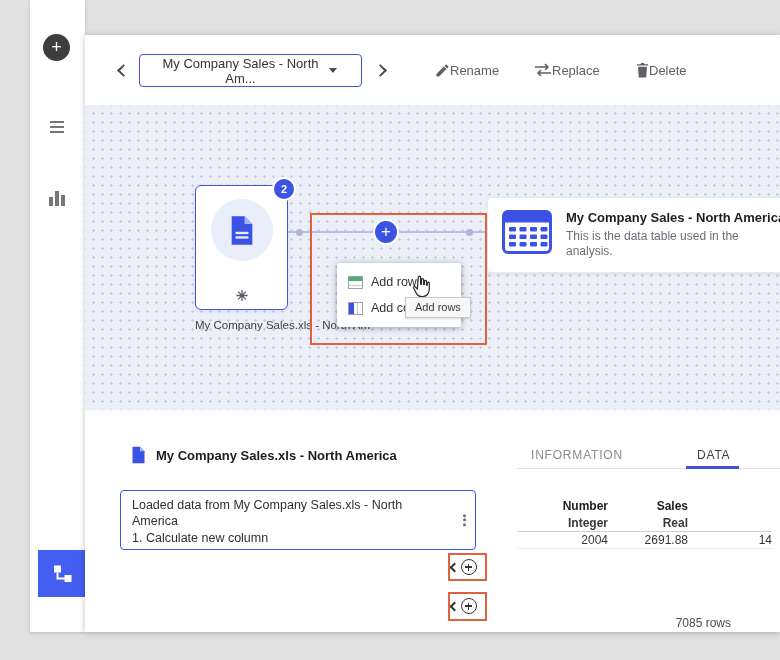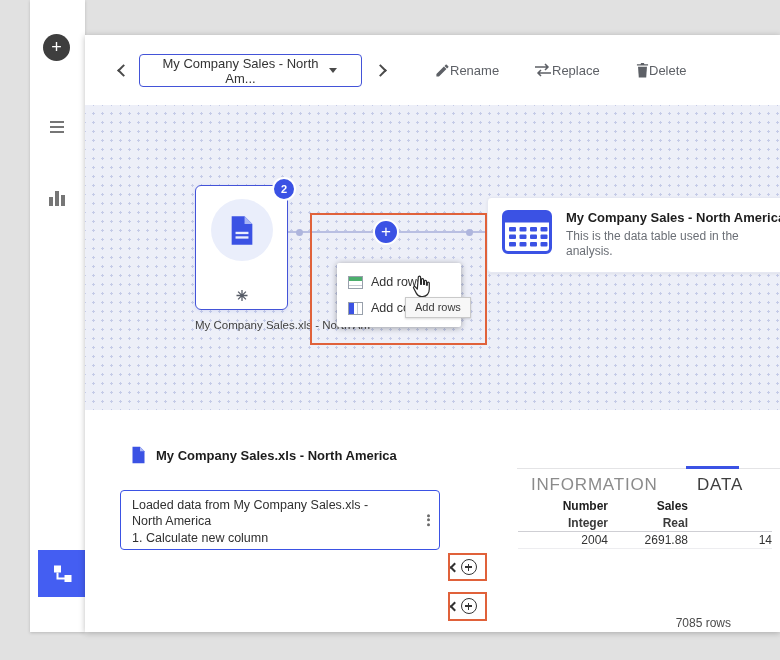--- a/index.html
+++ b/index.html
@@ -68,38 +68,38 @@
   .info-card h4 { font-size:13px; color:#1d1d1d; white-space:nowrap; margin-bottom:4px; font-weight:700; }
   .info-card p { font-size:12px; color:#6b6f76; width:200px; line-height:15px; }
 
   .annot { position:absolute; border:2px solid #e0613a; z-index:8; pointer-events:none; }
   .hl1 { left:225px; top:108px; width:177px; height:132px; }
 
   
   .details { position:absolute; top:375px; left:0; right:0; bottom:0; background:#fff; }
   .src-header { position:absolute; left:46px; top:36px; display:flex; align-items:center; gap:10px; }
   .src-header h3 { font-size:13px; font-weight:700; color:#1c1c1c; }
-  .step1 { position:absolute; left:35px; top:80px; width:320px; height:60px; border:1.5px solid #3b52e4; border-radius:4px;
+  .step1 { position:absolute; left:35px; top:80px; width:356px; height:60px; border:1.5px solid #3b52e4; border-radius:4px;
            padding:7px 38px 0 11px; font-size:12.5px; color:#303030; line-height:15.5px; background:#fff; }
   .step1 .sub { margin-top:2px; }
   .kebab { position:absolute; right:9px; top:50%; transform:translateY(-50%); background:none; border:none; }
   .kebab span { display:block; width:3px; height:3px; border-radius:50%; background:#6a6a6a; margin:1.6px auto; }
   .step2 { position:absolute; left:35px; top:176px; width:332px; height:31px; border:1px solid #d9d9e0; border-radius:4px;
            display:flex; align-items:center; padding-left:11px; font-size:12.5px; color:#303030; background:#fff; }
   .ins { position:absolute; display:flex; align-items:center; gap:3px; z-index:3; }
   .ins1 { left:366px; top:149px; } .ins2 { left:366px; top:188px; }
   .chev-l { width:7px; height:7px; border-left:2px solid #333; border-bottom:2px solid #333; transform:rotate(45deg); }
   .cplus { width:16px; height:16px; border:1.5px solid #333; border-radius:50%; background:#fff; position:relative; padding:0; }
   .cplus::before { content:""; position:absolute; left:3.2px; top:6.2px; width:7px; height:1.6px; background:#333; }
   .cplus::after  { content:""; position:absolute; left:5.9px; top:3.5px; width:1.6px; height:7px; background:#333; }
   .hl2 { left:363px; top:143px; width:39px; height:28px; }
   .hl3 { left:363px; top:182px; width:39px; height:29px; }
 
   .tabs { position:absolute; left:432px; right:0; top:30px; height:29px; border-bottom:1px solid #e4e4e6; }
-  .tab { position:absolute; top:8px; background:none; border:none; font-size:17px; letter-spacing:.8px;margin-top:27px; }
+  .tab { position:absolute; top:8px; background:none; border:none; font-size:12px; letter-spacing:.8px; }
   .tab.info { left:14px; color:#8b8b8b; }
   .tab.data { left:180px; color:#3f3f3f; }
   .tab-underline { position:absolute; left:169px; bottom:-1px; width:53px; height:3px; background:#3b52e4; }
 
   .dtable { position:absolute; left:433px; top:88px; font-size:12px; }
   .trow { display:flex; height:17px; line-height:17px; }
   .trow.thead { font-weight:700; color:#1e1e1e; }
   .trow.ttype { color:#3a3a3a; border-bottom:1px solid #cfcfd4;font-weight:bold; }
   .trow.data  { color:#333; border-bottom:1px solid #ededf0; }
   .c1 { width:90px; text-align:right; } .c2 { width:80px; text-align:right; } .c3 { width:84px; text-align:right; }

